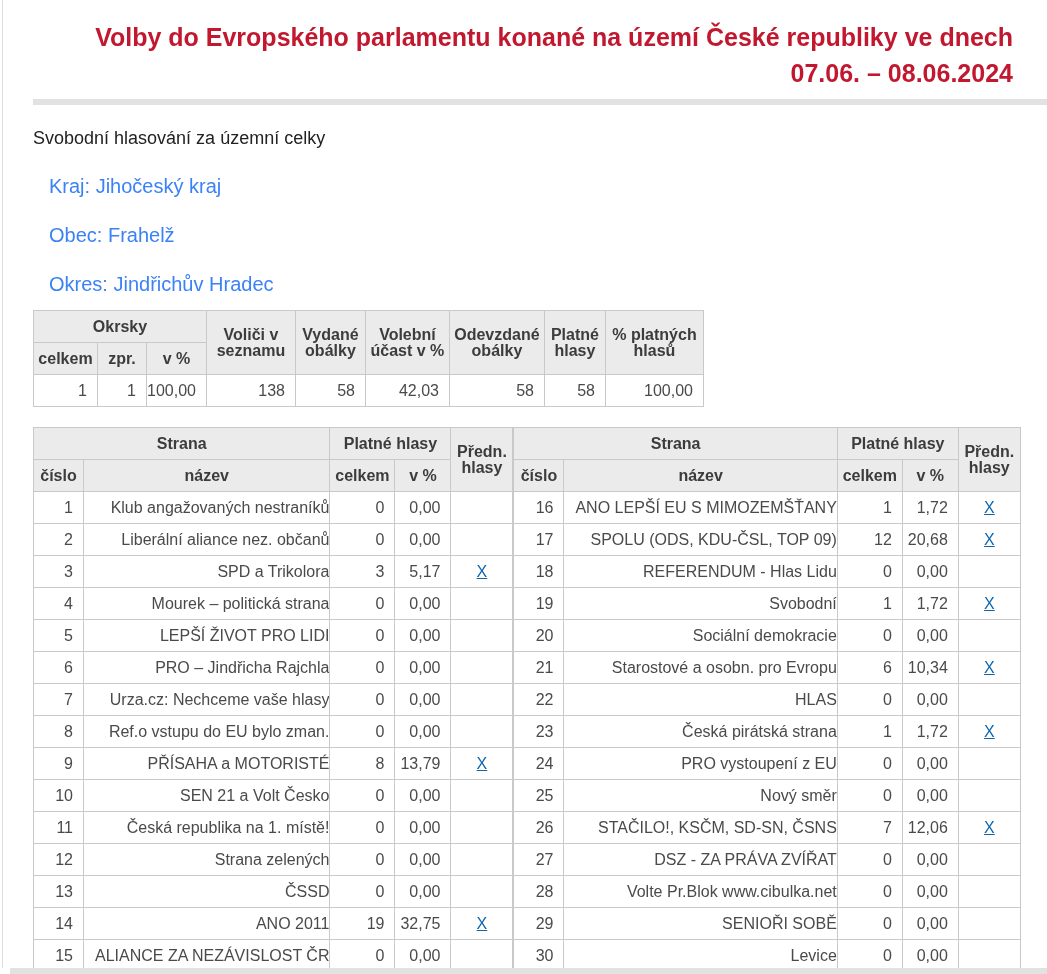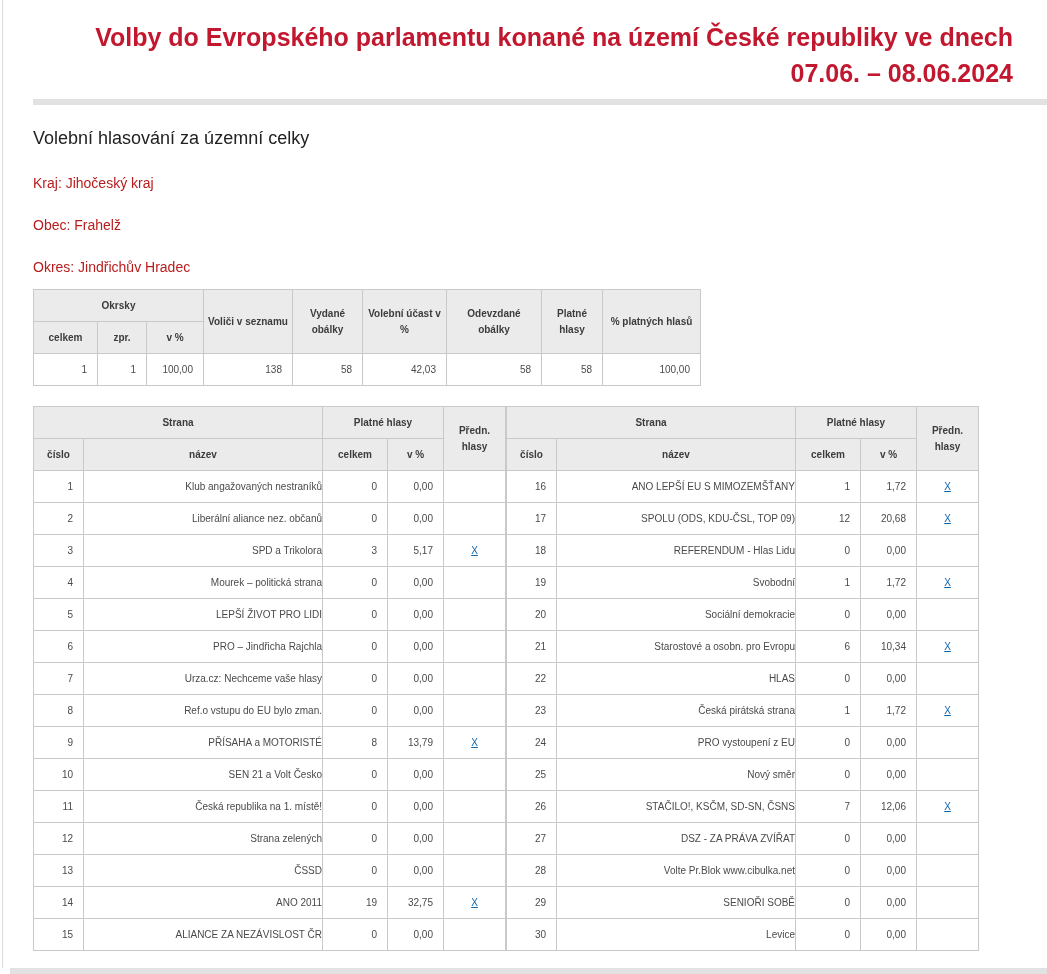--- a/index.html
+++ b/index.html
@@ -13,22 +13,22 @@
   h1.page-title{
     margin:0;padding-top:19px;
     font-size:25px;line-height:36px;font-weight:bold;
     color:#c2182f;max-width:980px;text-align:right;
   }
   h1.page-title .line{display:block;}
   .divider{margin-top:8px;height:6px;background:#e2e2e2;}
   h2.section-heading{
     margin:23px 0 0 0;font-size:18px;font-weight:normal;color:#222;
   }
-  p.region-line{margin:26px 0 0 0;font-size:14px;color:#b91c1c;}
-  table{border-collapse:collapse;font-size:10px;color:#4a4a4a;table-layout:fixed;}
+  p.region-line{margin:26px 0 0 16px;font-size:20px;color:#3b82f6;}
+  table{border-collapse:collapse;font-size:16px;color:#4a4a4a;table-layout:fixed;}
   th,td{border:1px solid #c9c9c9;overflow:hidden;white-space:nowrap;}
   th{
     background:#ebebeb;color:#3c3c3c;font-weight:bold;
     text-align:center;vertical-align:middle;height:31px;padding:0 4px;
     white-space:normal;line-height:16px;
   }
   td{height:31px;padding:0;background:#fff;vertical-align:middle;}
   td.num{text-align:right;padding-right:10px;}
   td.name{text-align:right;padding-left:11px;}
   td.pref{text-align:center;}
@@ -44,21 +44,21 @@
 
 <div class="main">
 
   <h1 class="page-title">
     <span class="line">Volby do Evropského parlamentu konané na území České republiky ve dnech</span>
     <span class="line">07.06. – 08.06.2024</span>
   </h1>
 
   <div class="divider"></div>
 
-  <h2 class="section-heading">Volební hlasování za územní celky</h2>
+  <h2 class="section-heading">Svobodní hlasování za územní celky</h2>
 
   <p class="region-line">Kraj: Jihočeský kraj</p>
   <p class="region-line">Obec: Frahelž</p>
   <p class="region-line">Okres: Jindřichův Hradec</p>
 
   <table class="summary-table">
     <colgroup>
       <col style="width:64px">
         <col style="width:49px">
         <col style="width:57px">

